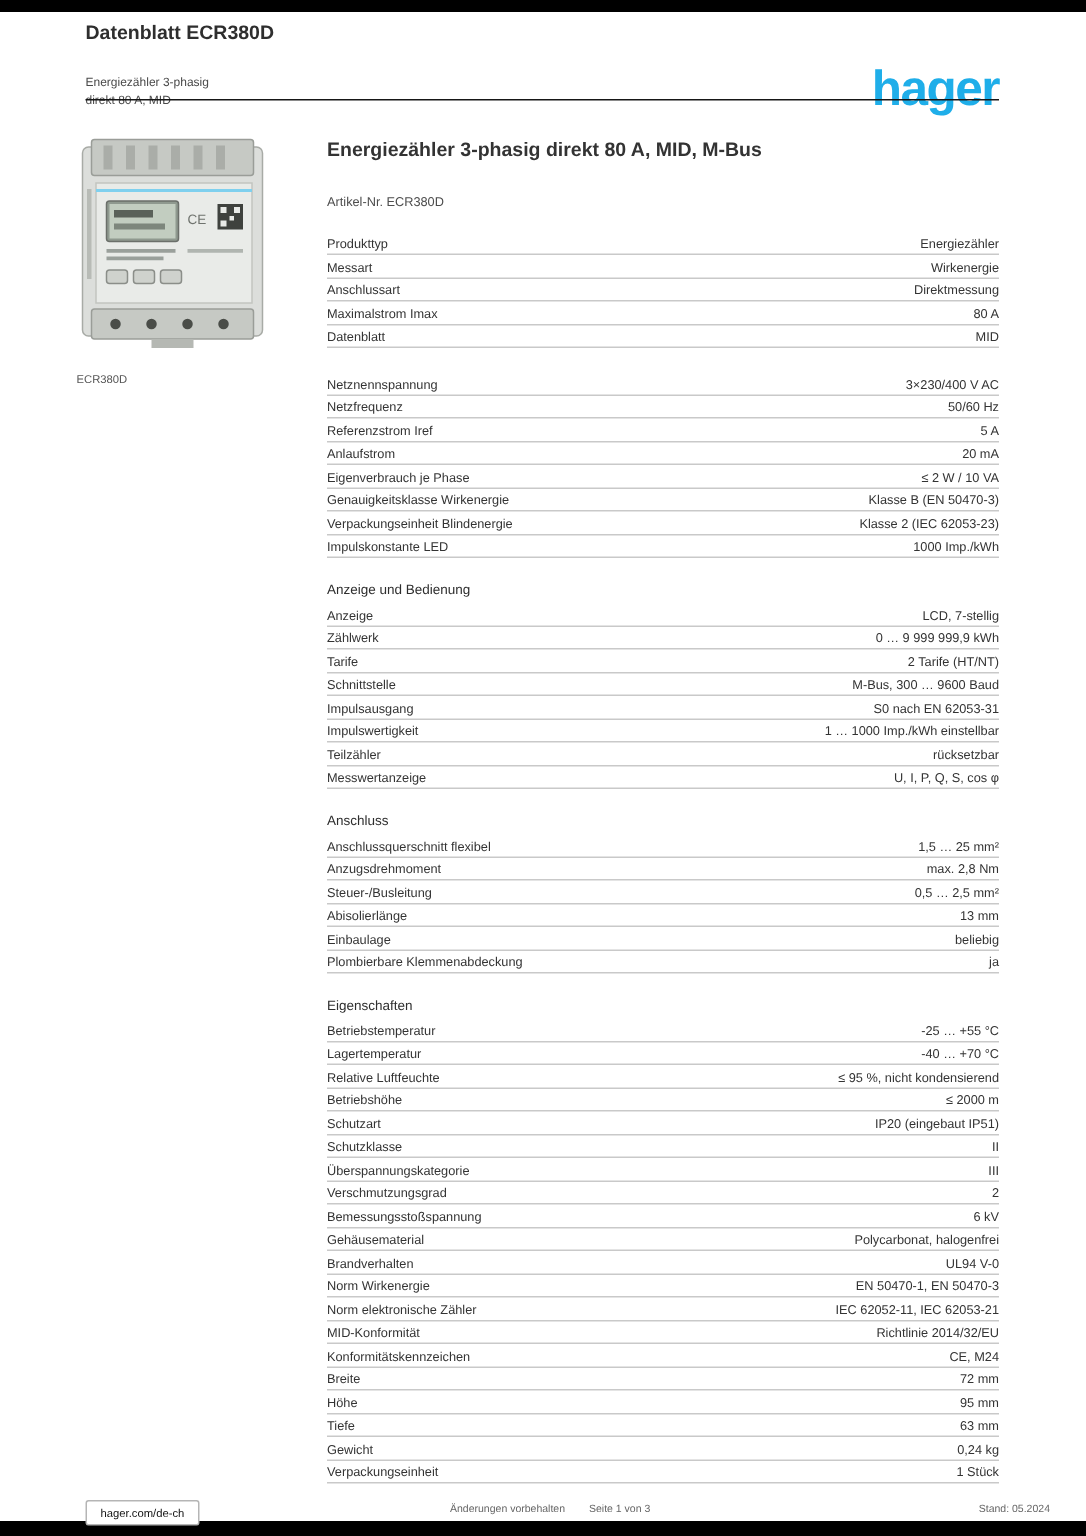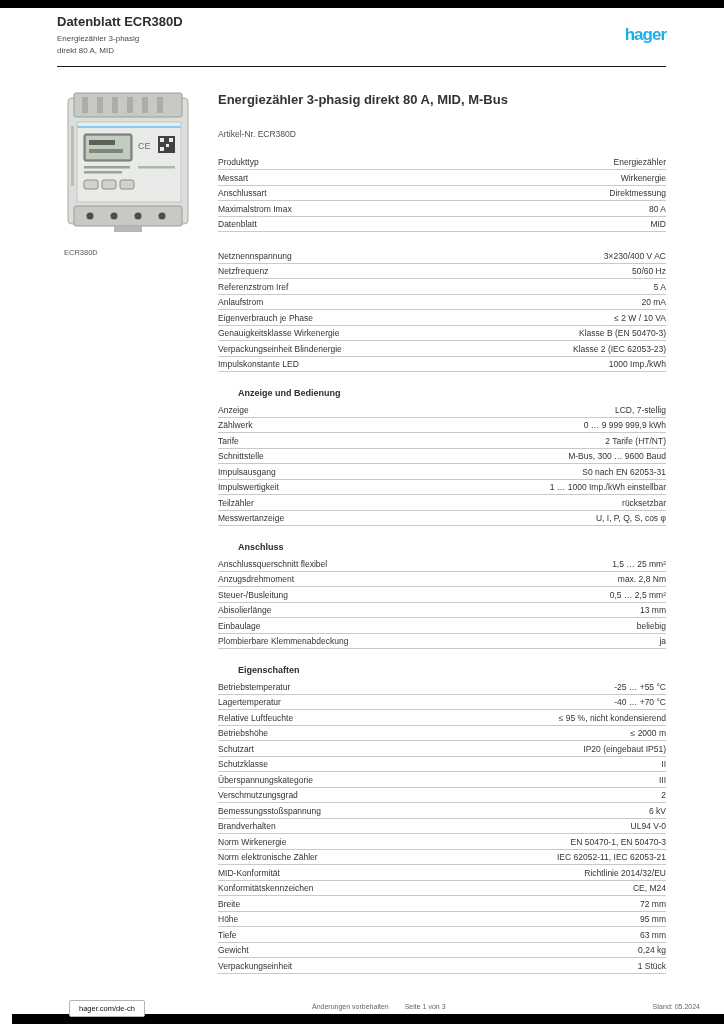--- a/index.html
+++ b/index.html
@@ -6,44 +6,44 @@
   html,body { background:#ffffff; }
   body { font-family:"Liberation Sans", sans-serif; }
   .page { position:relative; width:724px; height:1024px; background:#fff; overflow:hidden; }
 
   .edgebar { position:absolute; left:0; right:0; background:#000; }
   .edgebar.top { top:0; height:8px; }
   .edgebar.bottom { bottom:0; height:10px; }
 
   header { position:absolute; left:57px; right:58px; top:14px; display:flex; justify-content:space-between; align-items:flex-start; }
   .doc-title { font-size:13px; font-weight:bold; color:#2e2e2e; line-height:1.25; }
-  .doc-sub { font-size:8px; color:#4a4a4a; line-height:1.3; margin-top:4px; }
+  .doc-sub { font-size:8px; color:#4a4a4a; line-height:1.3; margin-top:20px; }
   .doc-sub + .doc-sub { margin-top:1px; }
-  .logo { font-size:17px; font-weight:800; letter-spacing:-1px; color:#1FAEE9; line-height:1; margin-top:12px; }
+  .logo { font-size:33px; font-weight:800; letter-spacing:-1px; color:#1FAEE9; line-height:1; margin-top:28px; }
 
   .rule { position:absolute; left:57px; width:609px; top:66px; border-top:1.5px solid #161616; }
 
-  .left-col { position:absolute; left:64px; top:92px; width:150px; }
+  .left-col { position:absolute; left:51px; top:92px; width:150px; }
   .product-photo { display:block; }
   .caption { font-size:7.5px; color:#555; margin-top:14px; }
 
   .right-col { position:absolute; left:218px; top:92px; width:448px; }
   .title { font-size:13px; font-weight:bold; color:#333; line-height:1.2; }
   .subtitle { font-size:8.5px; color:#4d4d4d; margin-top:21px; }
 
   .spec-table { margin-top:13px; }
   .section { margin-top:16px; }
   .section:first-child { margin-top:16px; }
-  .section-header { font-size:9px; font-weight:bold; color:#2e2e2e; margin-bottom:4px;margin-left:20px; }
+  .section-header { font-size:9px; font-weight:normal; color:#2e2e2e; margin-bottom:4px; }
   .spec-row { display:flex; justify-content:space-between; align-items:flex-end;
               border-bottom:1px solid #c9c9c9; padding:2.5px 0 2px 0; }
   .spec-label { font-size:8.5px; color:#333; padding-right:10px; }
   .spec-value { font-size:8.5px; color:#333; text-align:right; white-space:nowrap; }
 
-  footer { position:absolute; left:12px; right:0; bottom:0; height:34px; }
+  footer { position:absolute; left:0; right:0; bottom:0; height:34px; }
   .url-box { position:absolute; left:57px; bottom:7px; background:#fff; border:1px solid #b5b5b5;
              border-radius:2px; padding:3px 9px; font-size:7.5px; color:#111; z-index:2; }
   .footer-center { position:absolute; left:300px; bottom:14px; display:flex; gap:16px;
                    font-size:7px; color:#666; }
   .footer-right { position:absolute; right:24px; bottom:14px; font-size:7px; color:#666; }
 </style>
 </head>
 <body>
 
 <div class="page">
@@ -272,20 +272,24 @@
           </div>
           <div class="spec-row">
             <span class="spec-label">Verschmutzungsgrad</span>
             <span class="spec-value">2</span>
           </div>
           <div class="spec-row">
             <span class="spec-label">Bemessungsstoßspannung</span>
             <span class="spec-value">6 kV</span>
           </div>
           <div class="spec-row">
+            <span class="spec-label">Gehäusematerial</span>
+            <span class="spec-value">Polycarbonat, halogenfrei</span>
+          </div>
+          <div class="spec-row">
             <span class="spec-label">Brandverhalten</span>
             <span class="spec-value">UL94 V-0</span>
           </div>
           <div class="spec-row">
             <span class="spec-label">Norm Wirkenergie</span>
             <span class="spec-value">EN 50470-1, EN 50470-3</span>
           </div>
           <div class="spec-row">
             <span class="spec-label">Norm elektronische Zähler</span>
             <span class="spec-value">IEC 62052-11, IEC 62053-21</span>

